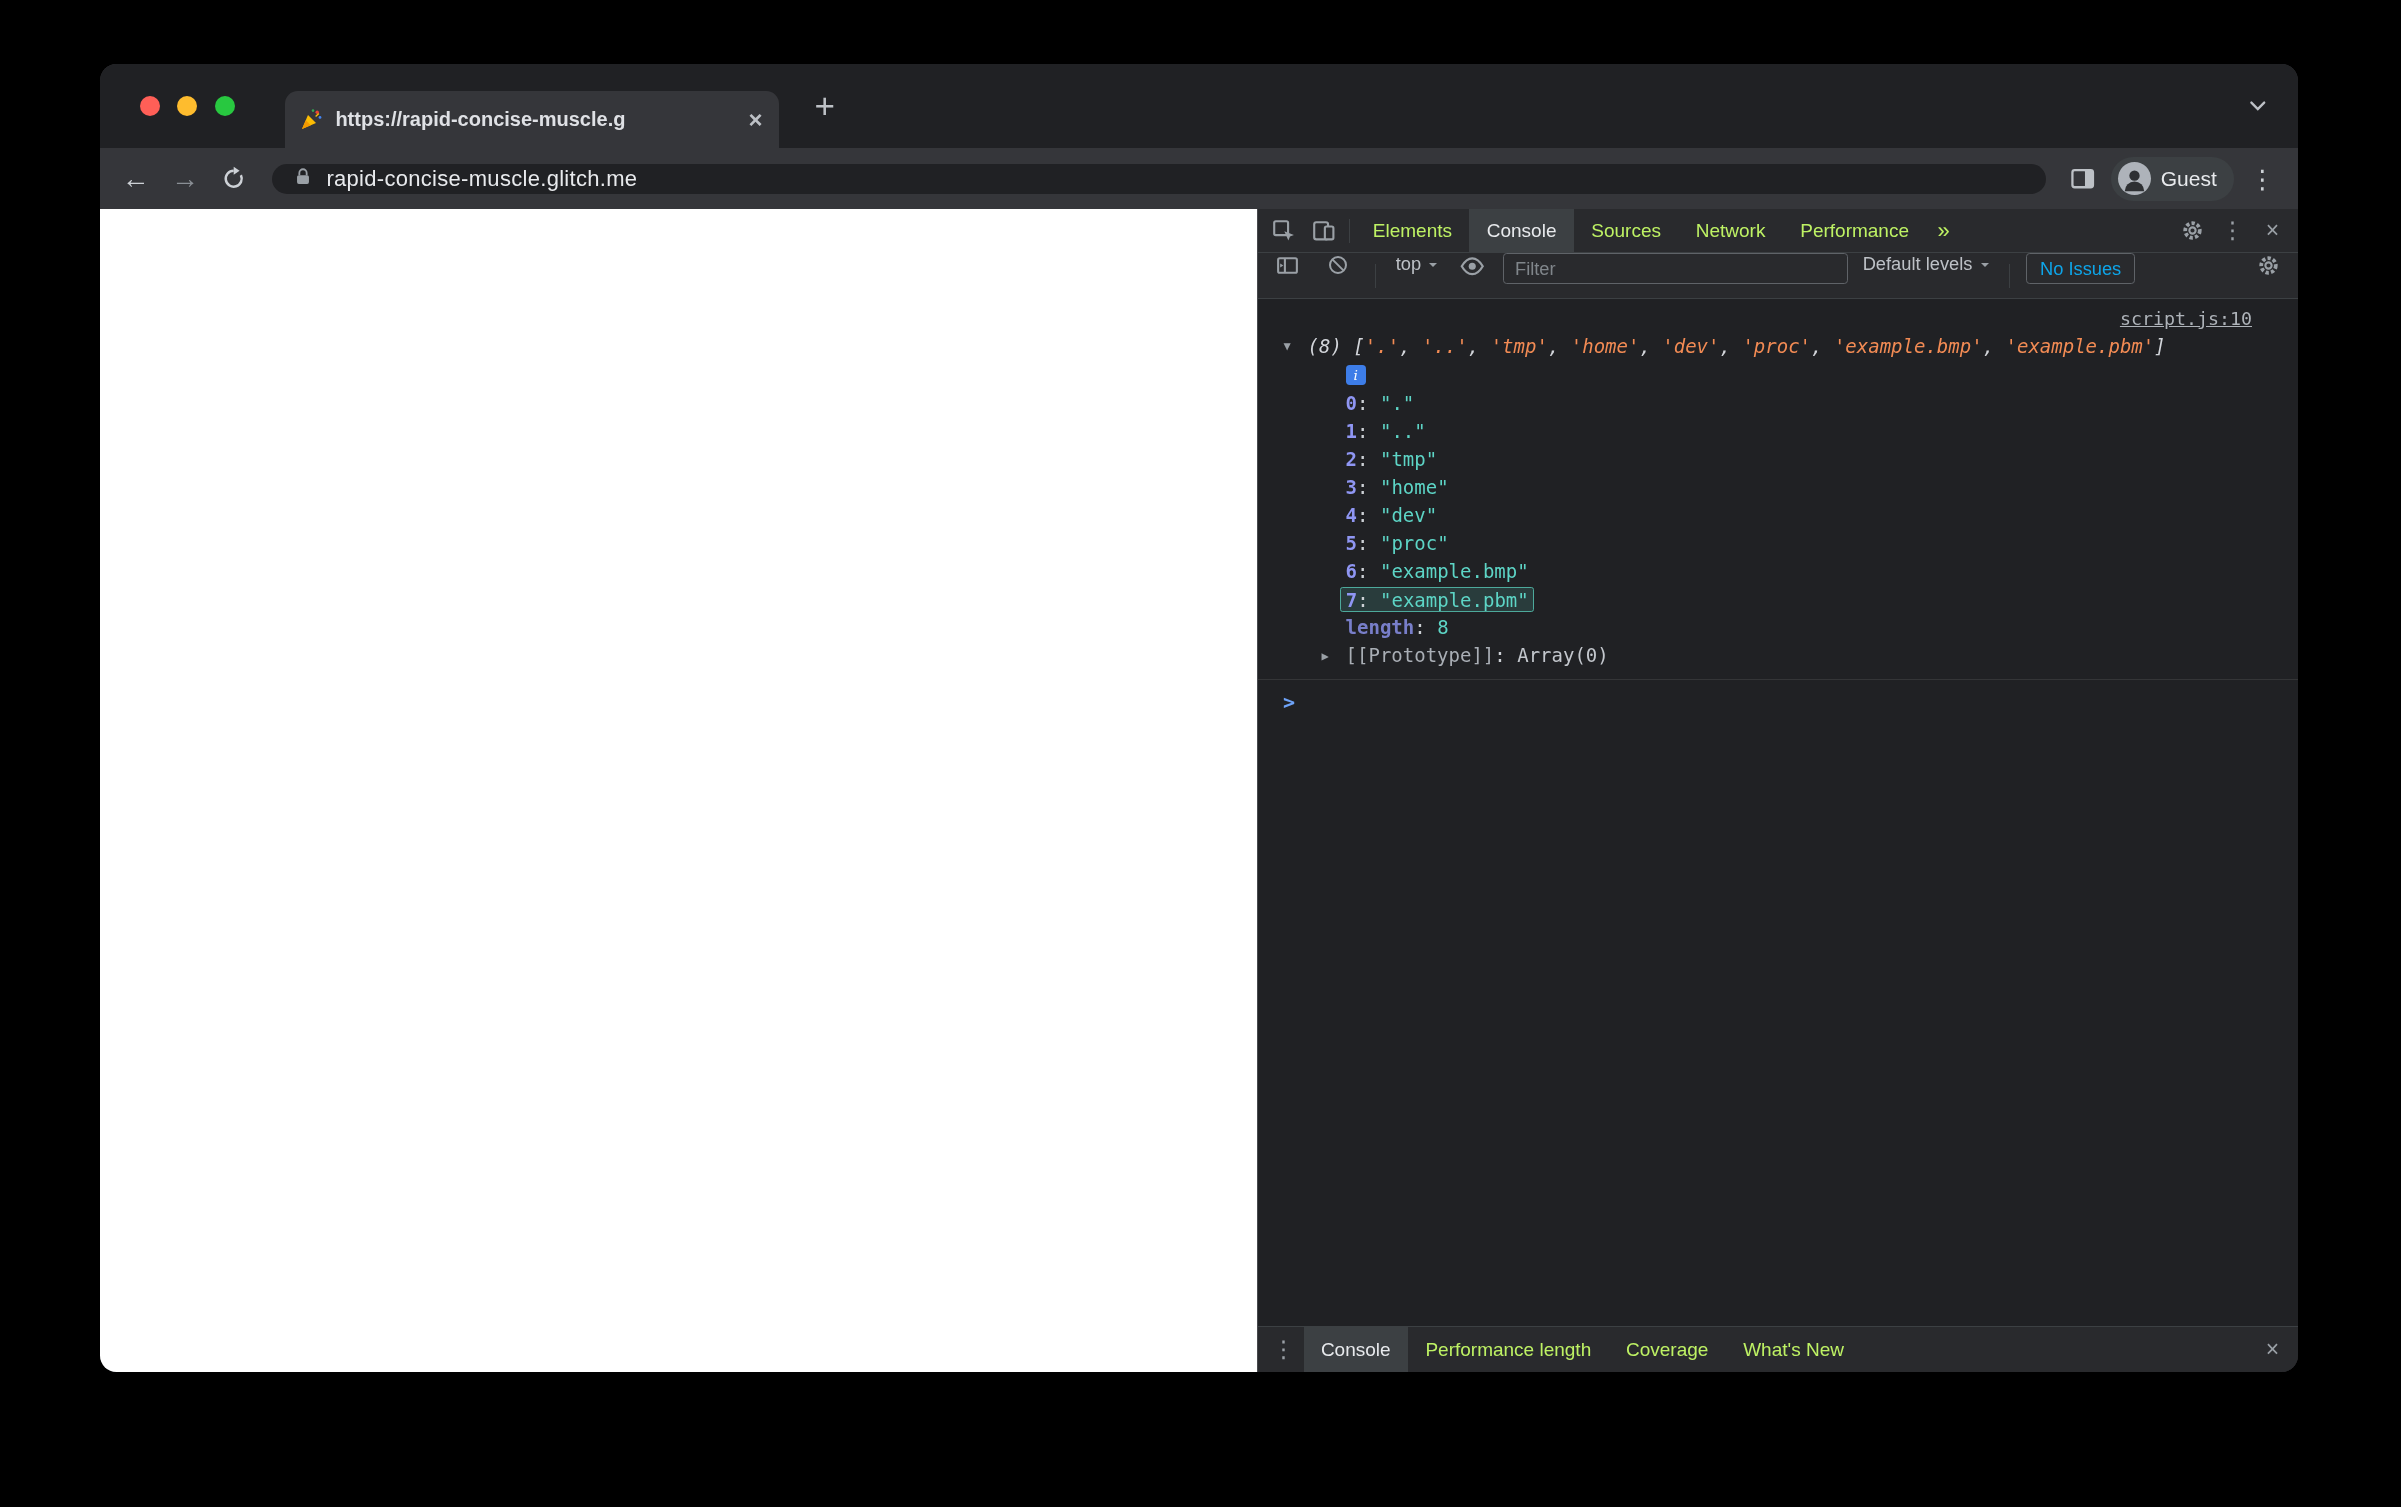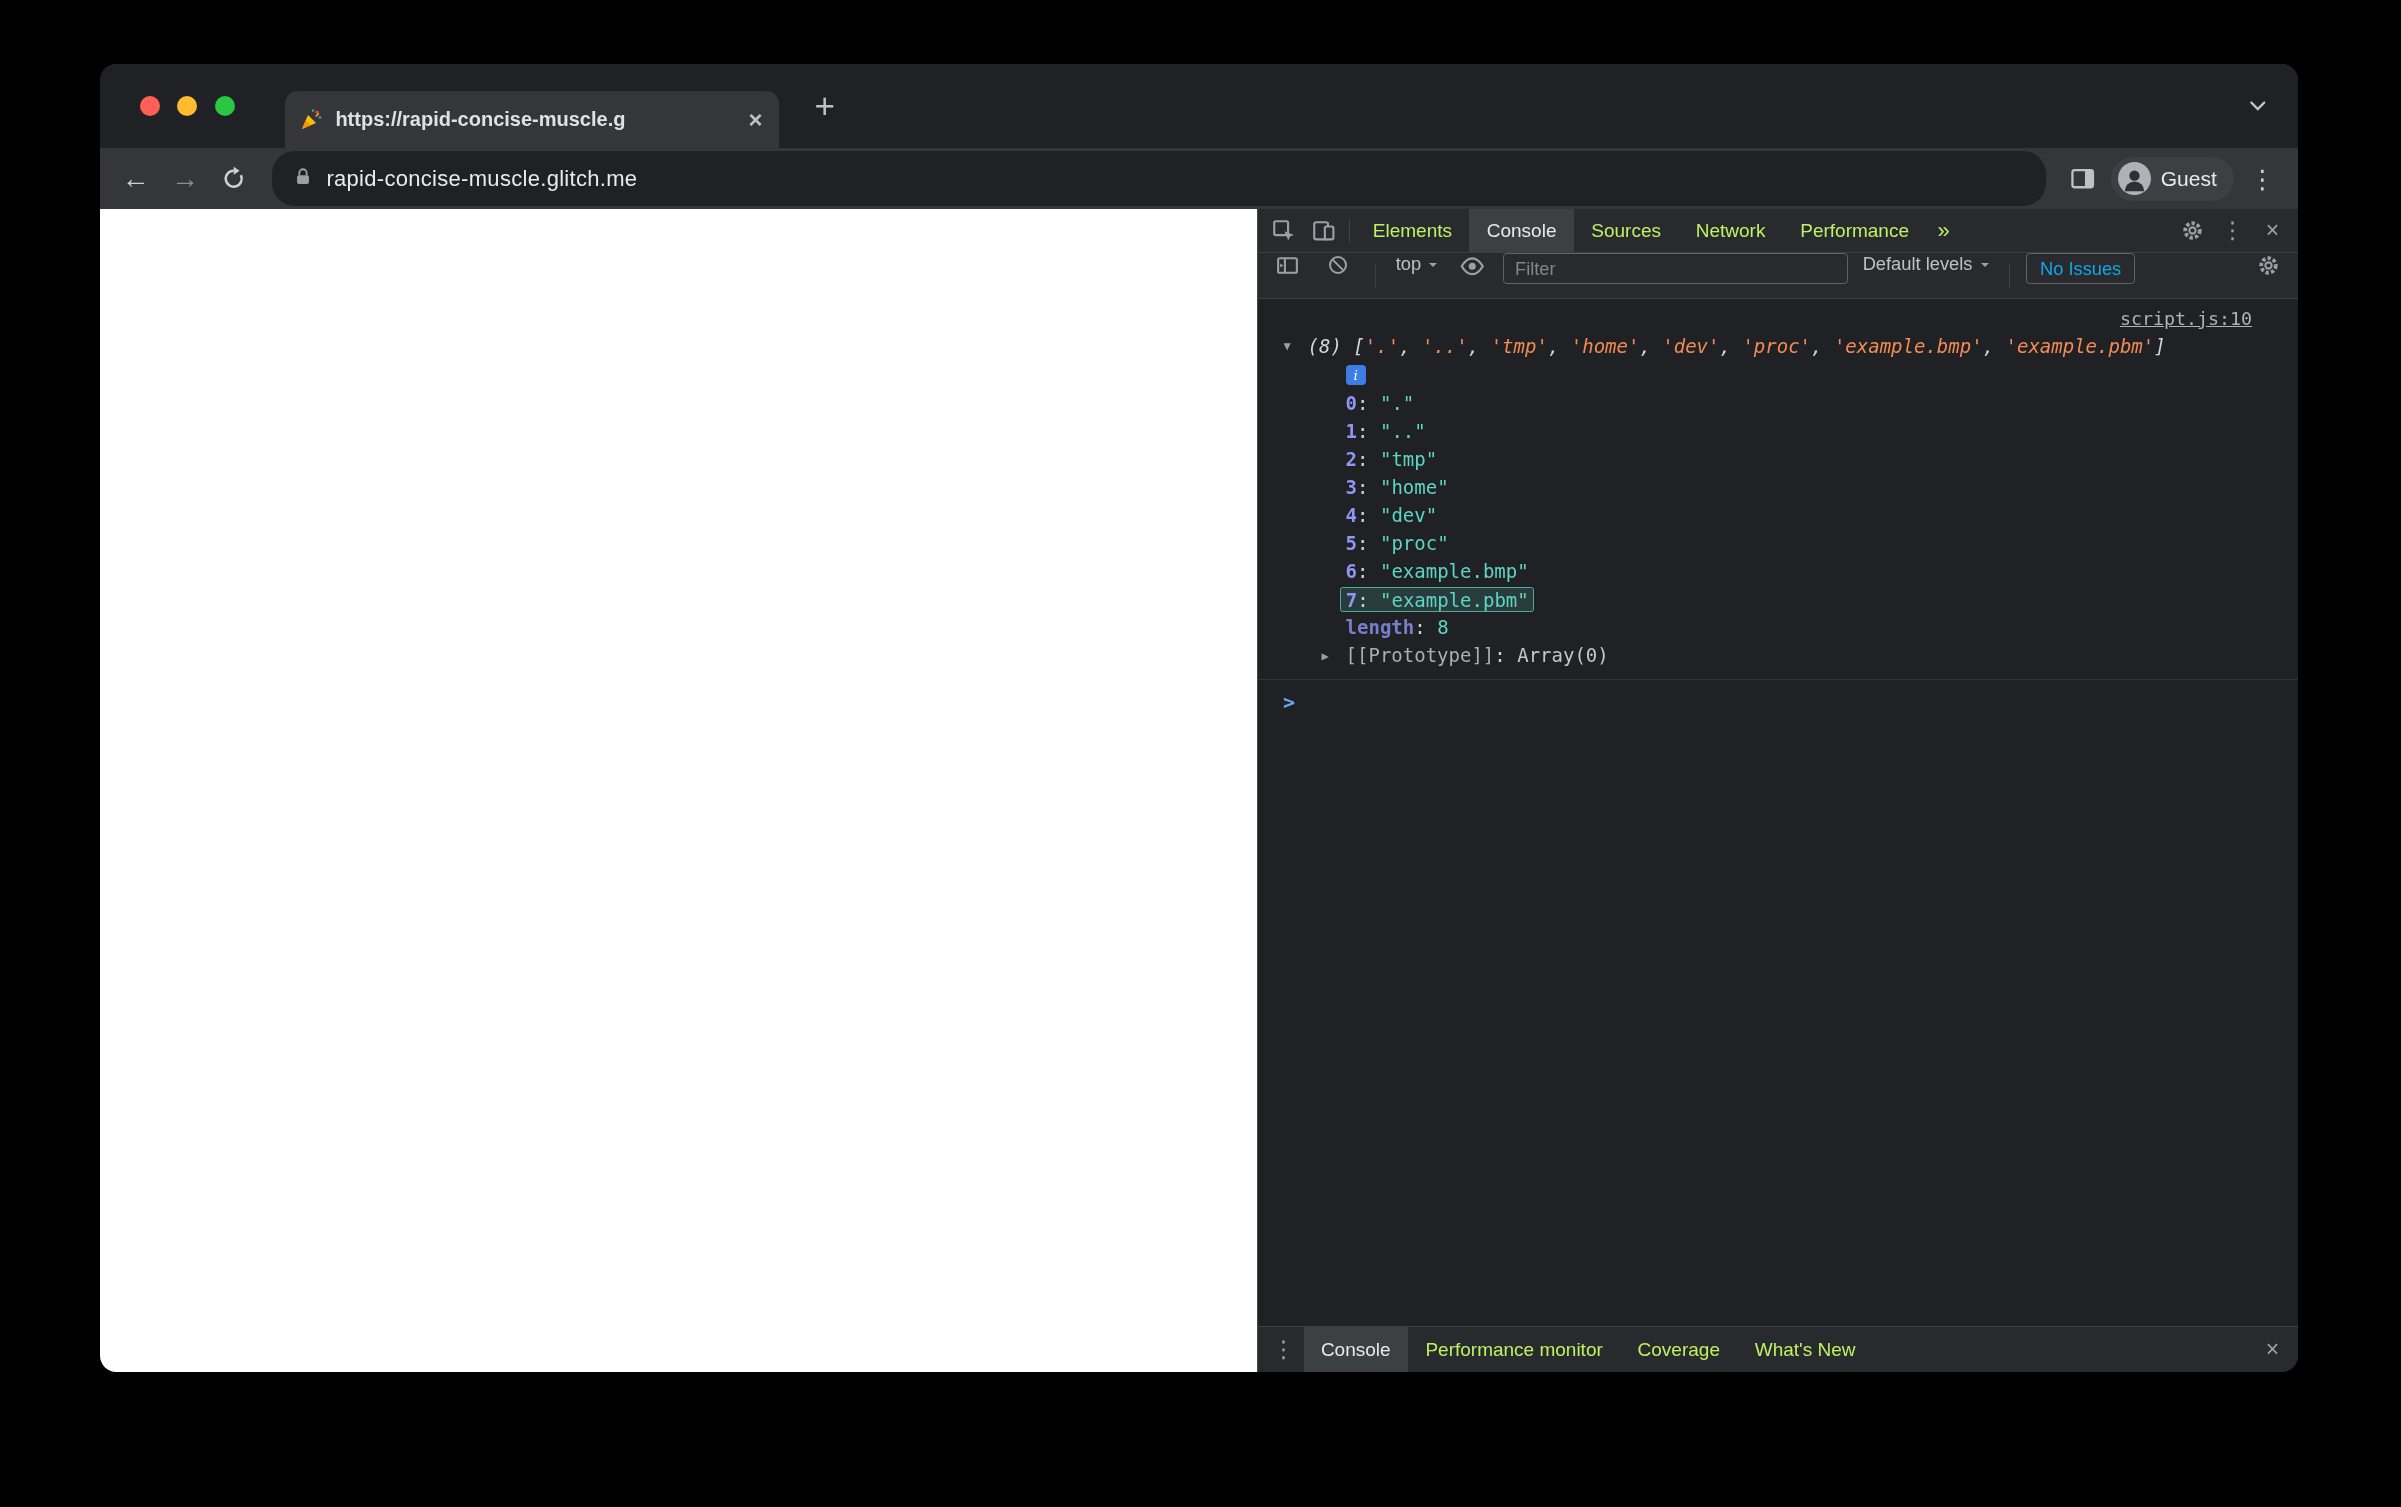--- a/index.html
+++ b/index.html
@@ -28,21 +28,21 @@
   .tab-close{ font-size:24px; color:#bdc1c6; line-height:1; padding:0 1.8px; }
   .newtab{ margin-left:24px; width:44px; height:44px; display:flex; align-items:center; justify-content:center;
            font-size:35px; font-weight:300; color:#bdc1c6; border-radius:50%; }
   .tabsearch{ margin-left:auto; margin-right:27.4px; display:flex; align-items:center; }
 
   
   .toolbar{ height:61px; background:#35363a; display:flex; align-items:center; padding:0 14.6px; gap:7.3px; flex:none; }
   .navbtn{ width:42px; height:42px; display:flex; align-items:center; justify-content:center;
            font-size:28px; color:#cdd1d6; border-radius:50%; flex:none; }
   .navbtn.fwd{ color:#8a8f95; }
-  .omnibox{ flex:1; height:55px; background:#202124; border-radius:23px; display:flex; align-items:center;
+  .omnibox{ flex:1; height:30px; background:#202124; border-radius:23px; display:flex; align-items:center;
             padding:0 20px; gap:12.8px; margin:0 9.1px; min-width:0; }
   .url{ font-size:22px; color:#e8eaed; letter-spacing:0.3px; white-space:nowrap; }
   .guest{ height:44px; background:#3c4043; border-radius:22px; display:flex; align-items:center; gap:10px;
           padding:0 17.4px 0 6.4px; flex:none; }
   .avatar{ width:33px; height:33px; border-radius:50%; background:#aeb3ba; overflow:hidden;
            display:flex; align-items:flex-end; justify-content:center; }
   .guest-label{ font-size:21px; color:#e8eaed; }
   .navbtn.menu{ font-size:25.6px; }
 
   
@@ -281,21 +281,21 @@
         </div>
         <div class="prompt">
           <span class="prompt-chevron">&gt;</span>
         </div>
       </div>
 
       <div class="drawer">
         <div class="dt-icon txt">⋮</div>
         <div class="dt-tabs">
             <div class="dt-tab active">Console</div>
-            <div class="dt-tab">Performance monitor</div>
+            <div class="dt-tab">Performance length</div>
             <div class="dt-tab">Coverage</div>
             <div class="dt-tab">What's New</div>
           </div>
         <div class="spacer"></div>
         <div class="dt-icon txt">×</div>
       </div>
 
     </div>
   </div>
 </div>

